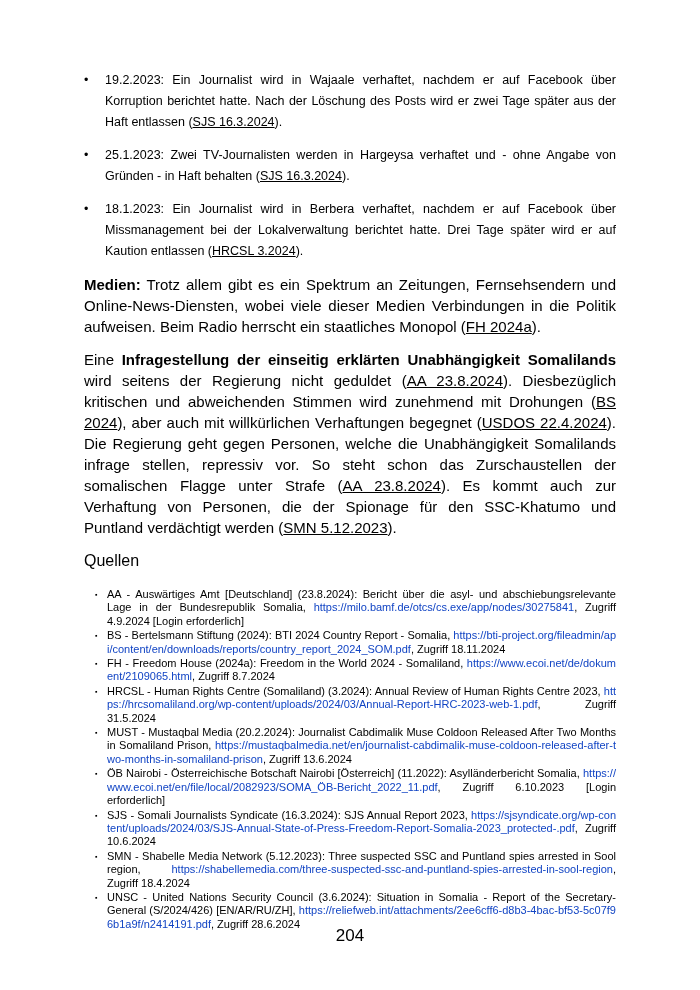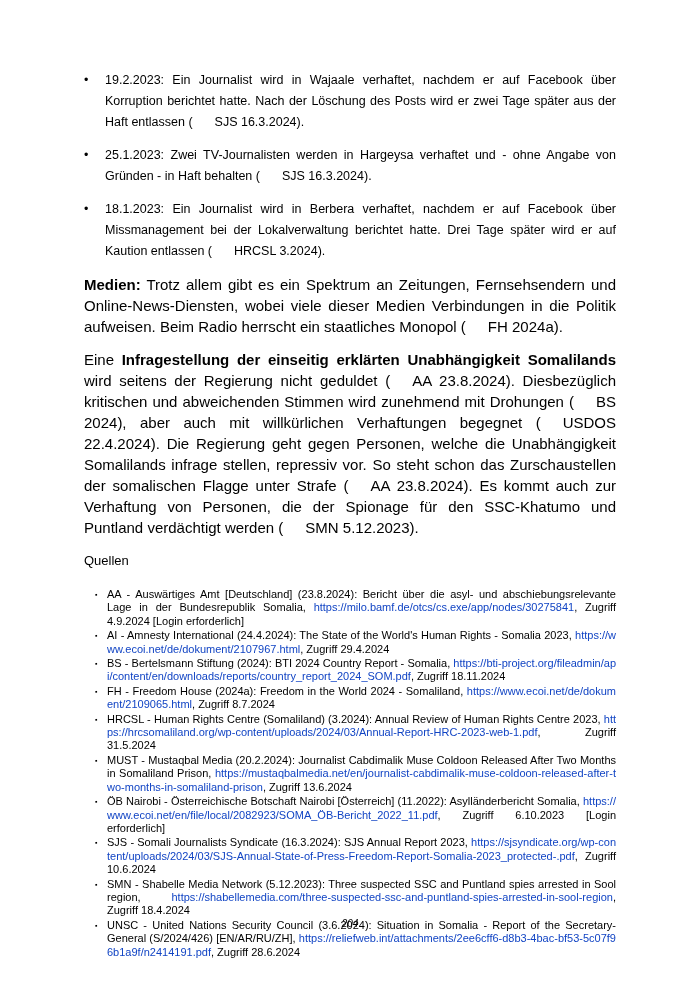--- a/index.html
+++ b/index.html
@@ -15,30 +15,30 @@
     width: 700px; height: 990px;
     padding: 70px 84px 0 84px;
     background: var(--page_bg, #ffffff);
     overflow: hidden;
   }
   .li { display: flex; margin: 0 0 12px 0; }
   .marker { flex: 0 0 21px; font-size: 12.5px; line-height: 21px; }
   .litext { flex: 1; margin: 0; font-size: 12.5px; line-height: 21px; text-align: justify; }
   .para { margin: 12px 0 0 0; font-size: 15px; line-height: 21px; text-align: justify; }
   .b { font-weight: bold; }
-  .ref { color: var(--text, #000000); cursor: pointer; padding-left: 22px; }
-  .heading { margin: 12px 0 0 0; font-size: 13px; line-height: 21px; }
+  .ref { color: var(--text, #000000); text-decoration: underline; cursor: pointer; }
+  .heading { margin: 12px 0 0 0; font-size: 16px; line-height: 21px; }
   .sources { margin: 17px 0 0 11px; }
   .sli { display: flex; margin: 0 0 1px 0; }
   .sq { flex: 0 0 12px; font-size: 7px; line-height: 13.4px; }
   .stext { flex: 1; margin: 0; font-size: 11px; line-height: 13.4px; text-align: justify; }
   .url { color: var(--link_blue, #1144c4); word-break: break-all; cursor: pointer; }
   .pagenum {
-    position: absolute; left: 0; right: 0; bottom: 61px;
-    text-align: center; font-size: 10px; font-style: italic;
+    position: absolute; left: 0; right: 0; bottom: 44px;
+    text-align: center; font-size: 17px;
   }
 </style>
 </head>
 <body>
 
 <div class="page">
 
   <section>
     <div class="li">
       <span class="marker">•</span>
@@ -57,24 +57,20 @@
   <p class="para"><span class="b">Medien:</span><span> Trotz allem gibt es ein Spektrum an Zeitungen, Fernsehsendern und Online-News-Diensten, wobei viele dieser Medien Verbindungen in die Politik aufweisen. Beim Radio herrscht ein staatliches Monopol (</span><span class="ref">FH 2024a</span><span>).</span></p>
 
   <p class="para"><span>Eine </span><span class="b">Infragestellung der einseitig erklärten Unabhängigkeit Somalilands</span><span> wird seitens der Regierung nicht geduldet (</span><span class="ref">AA 23.8.2024</span><span>). Diesbezüglich kritischen und abweichenden Stimmen wird zunehmend mit Drohungen (</span><span class="ref">BS 2024</span><span>), aber auch mit willkürlichen Verhaftungen begegnet (</span><span class="ref">USDOS 22.4.2024</span><span>). Die Regierung geht gegen Personen, welche die Unabhängigkeit Somalilands infrage stellen, repressiv vor. So steht schon das Zurschaustellen der somalischen Flagge unter Strafe (</span><span class="ref">AA 23.8.2024</span><span>). Es kommt auch zur Verhaftung von Personen, die der Spionage für den SSC-Khatumo und Puntland verdächtigt werden (</span><span class="ref">SMN 5.12.2023</span><span>).</span></p>
 
   <p class="heading">Quellen</p>
 
   <section class="sources">
     <div class="sli">
       <span class="sq">▪</span>
       <p class="stext"><span>AA - Auswärtiges Amt [Deutschland] (23.8.2024): Bericht über die asyl- und abschiebungsrelevante Lage in der Bundesrepublik Somalia, </span><span class="url">https://milo.bamf.de/otcs/cs.exe/app/nodes/30275841</span><span>, Zugriff 4.9.2024 [Login erforderlich]</span></p>
-    </div>
-    <div class="sli">
-      <span class="sq">▪</span>
-      <p class="stext"><span>AI - Amnesty International (24.4.2024): The State of the World's Human Rights - Somalia 2023, </span><span class="url">https://www.ecoi.net/de/dokument/2107967.html</span><span>, Zugriff 29.4.2024</span></p>
     </div>
     <div class="sli">
       <span class="sq">▪</span>
       <p class="stext"><span>BS - Bertelsmann Stiftung (2024): BTI 2024 Country Report - Somalia, </span><span class="url">https://bti-project.org/fileadmin/api/content/en/downloads/reports/country_report_2024_SOM.pdf</span><span>, Zugriff 18.11.2024</span></p>
     </div>
     <div class="sli">
       <span class="sq">▪</span>
       <p class="stext"><span>FH - Freedom House (2024a): Freedom in the World 2024 - Somaliland, </span><span class="url">https://www.ecoi.net/de/dokument/2109065.html</span><span>, Zugriff 8.7.2024</span></p>
     </div>
     <div class="sli">

